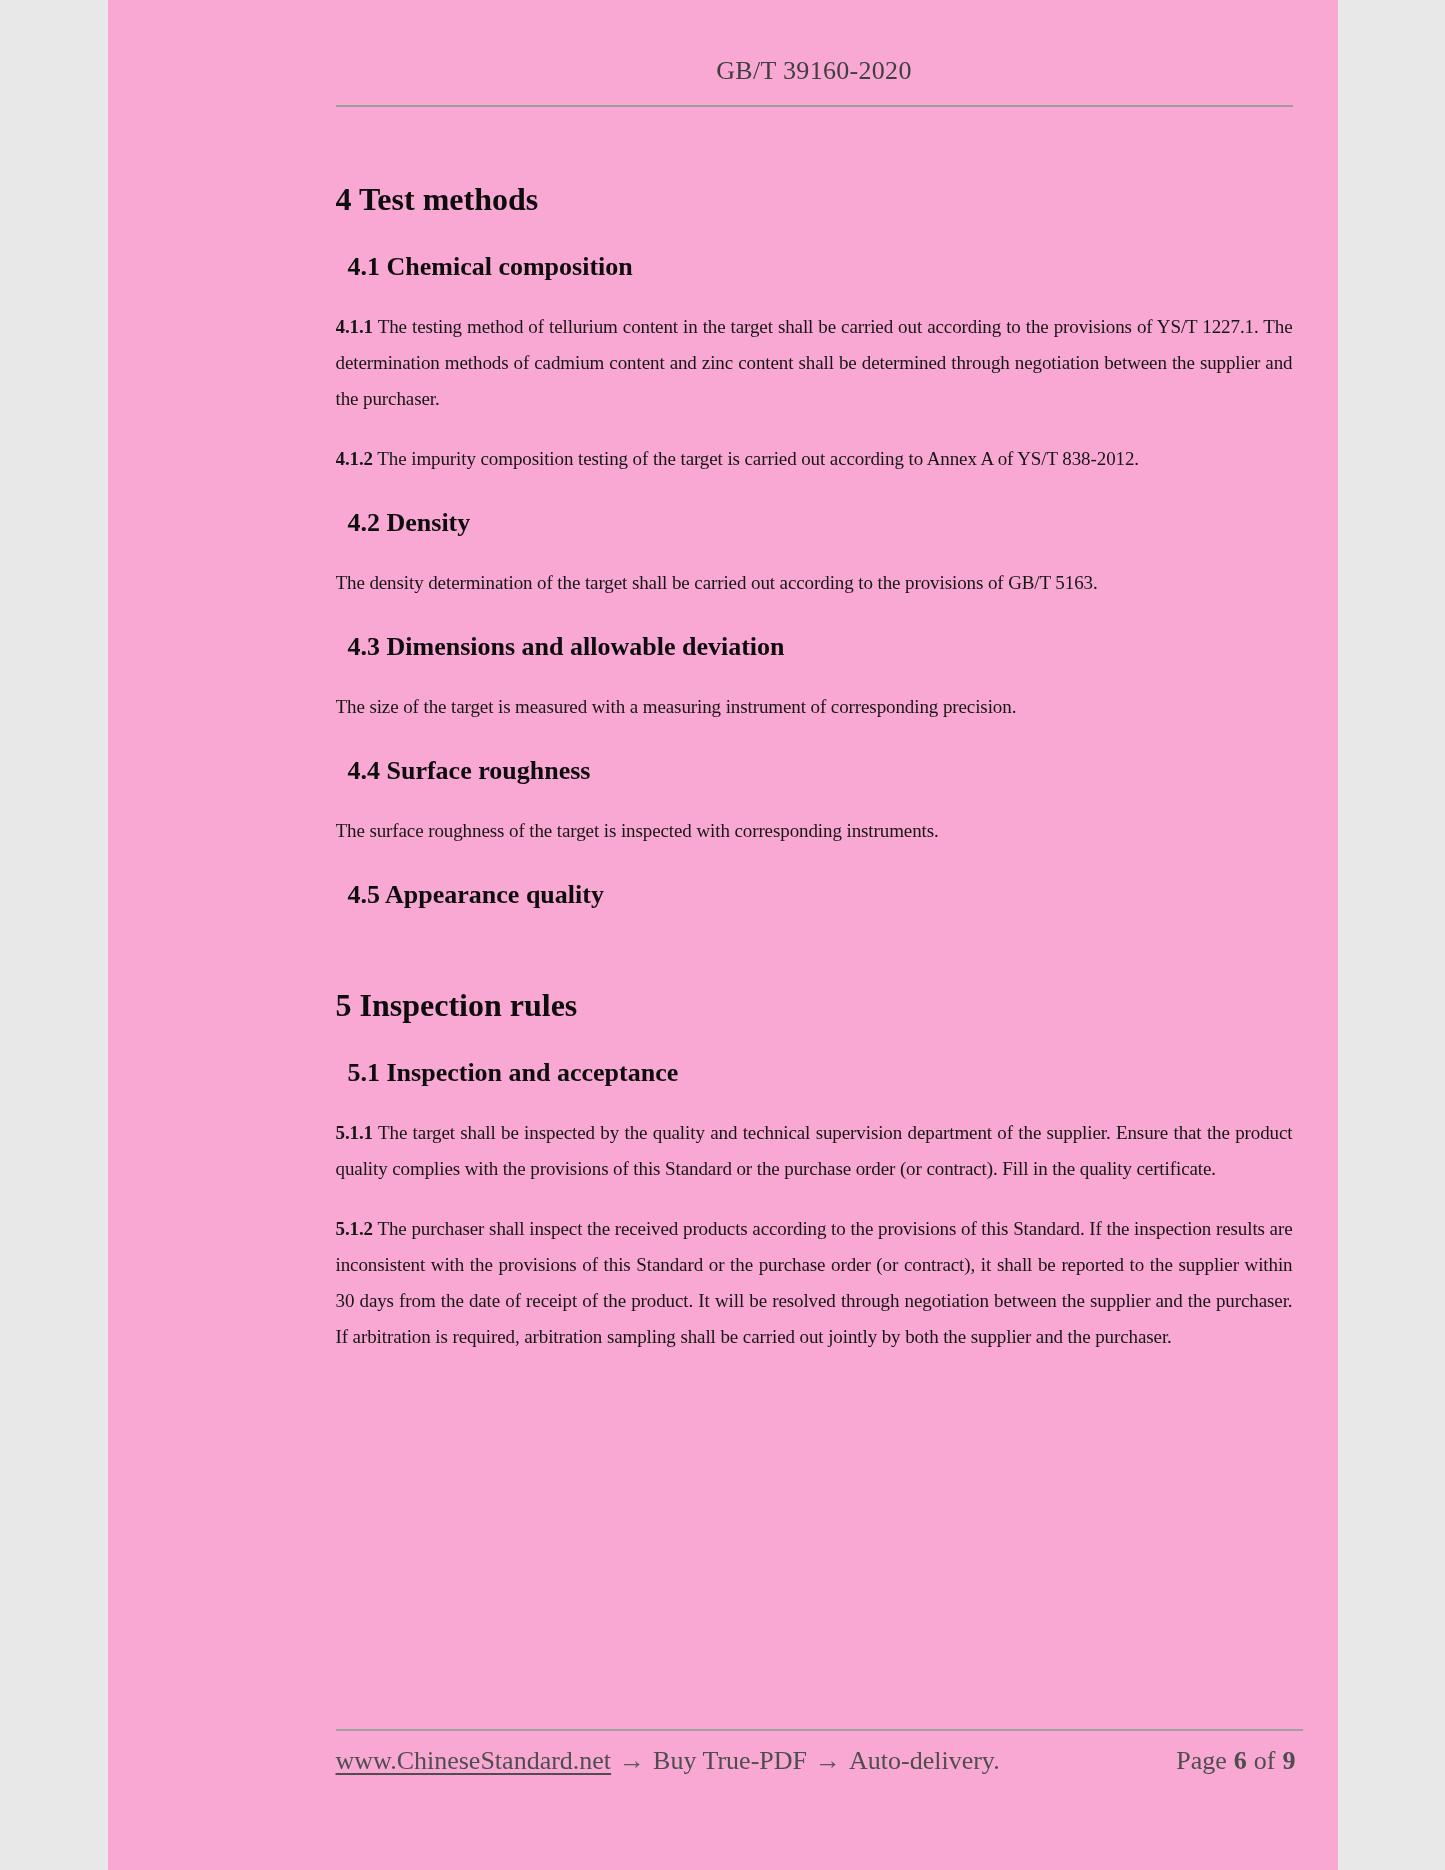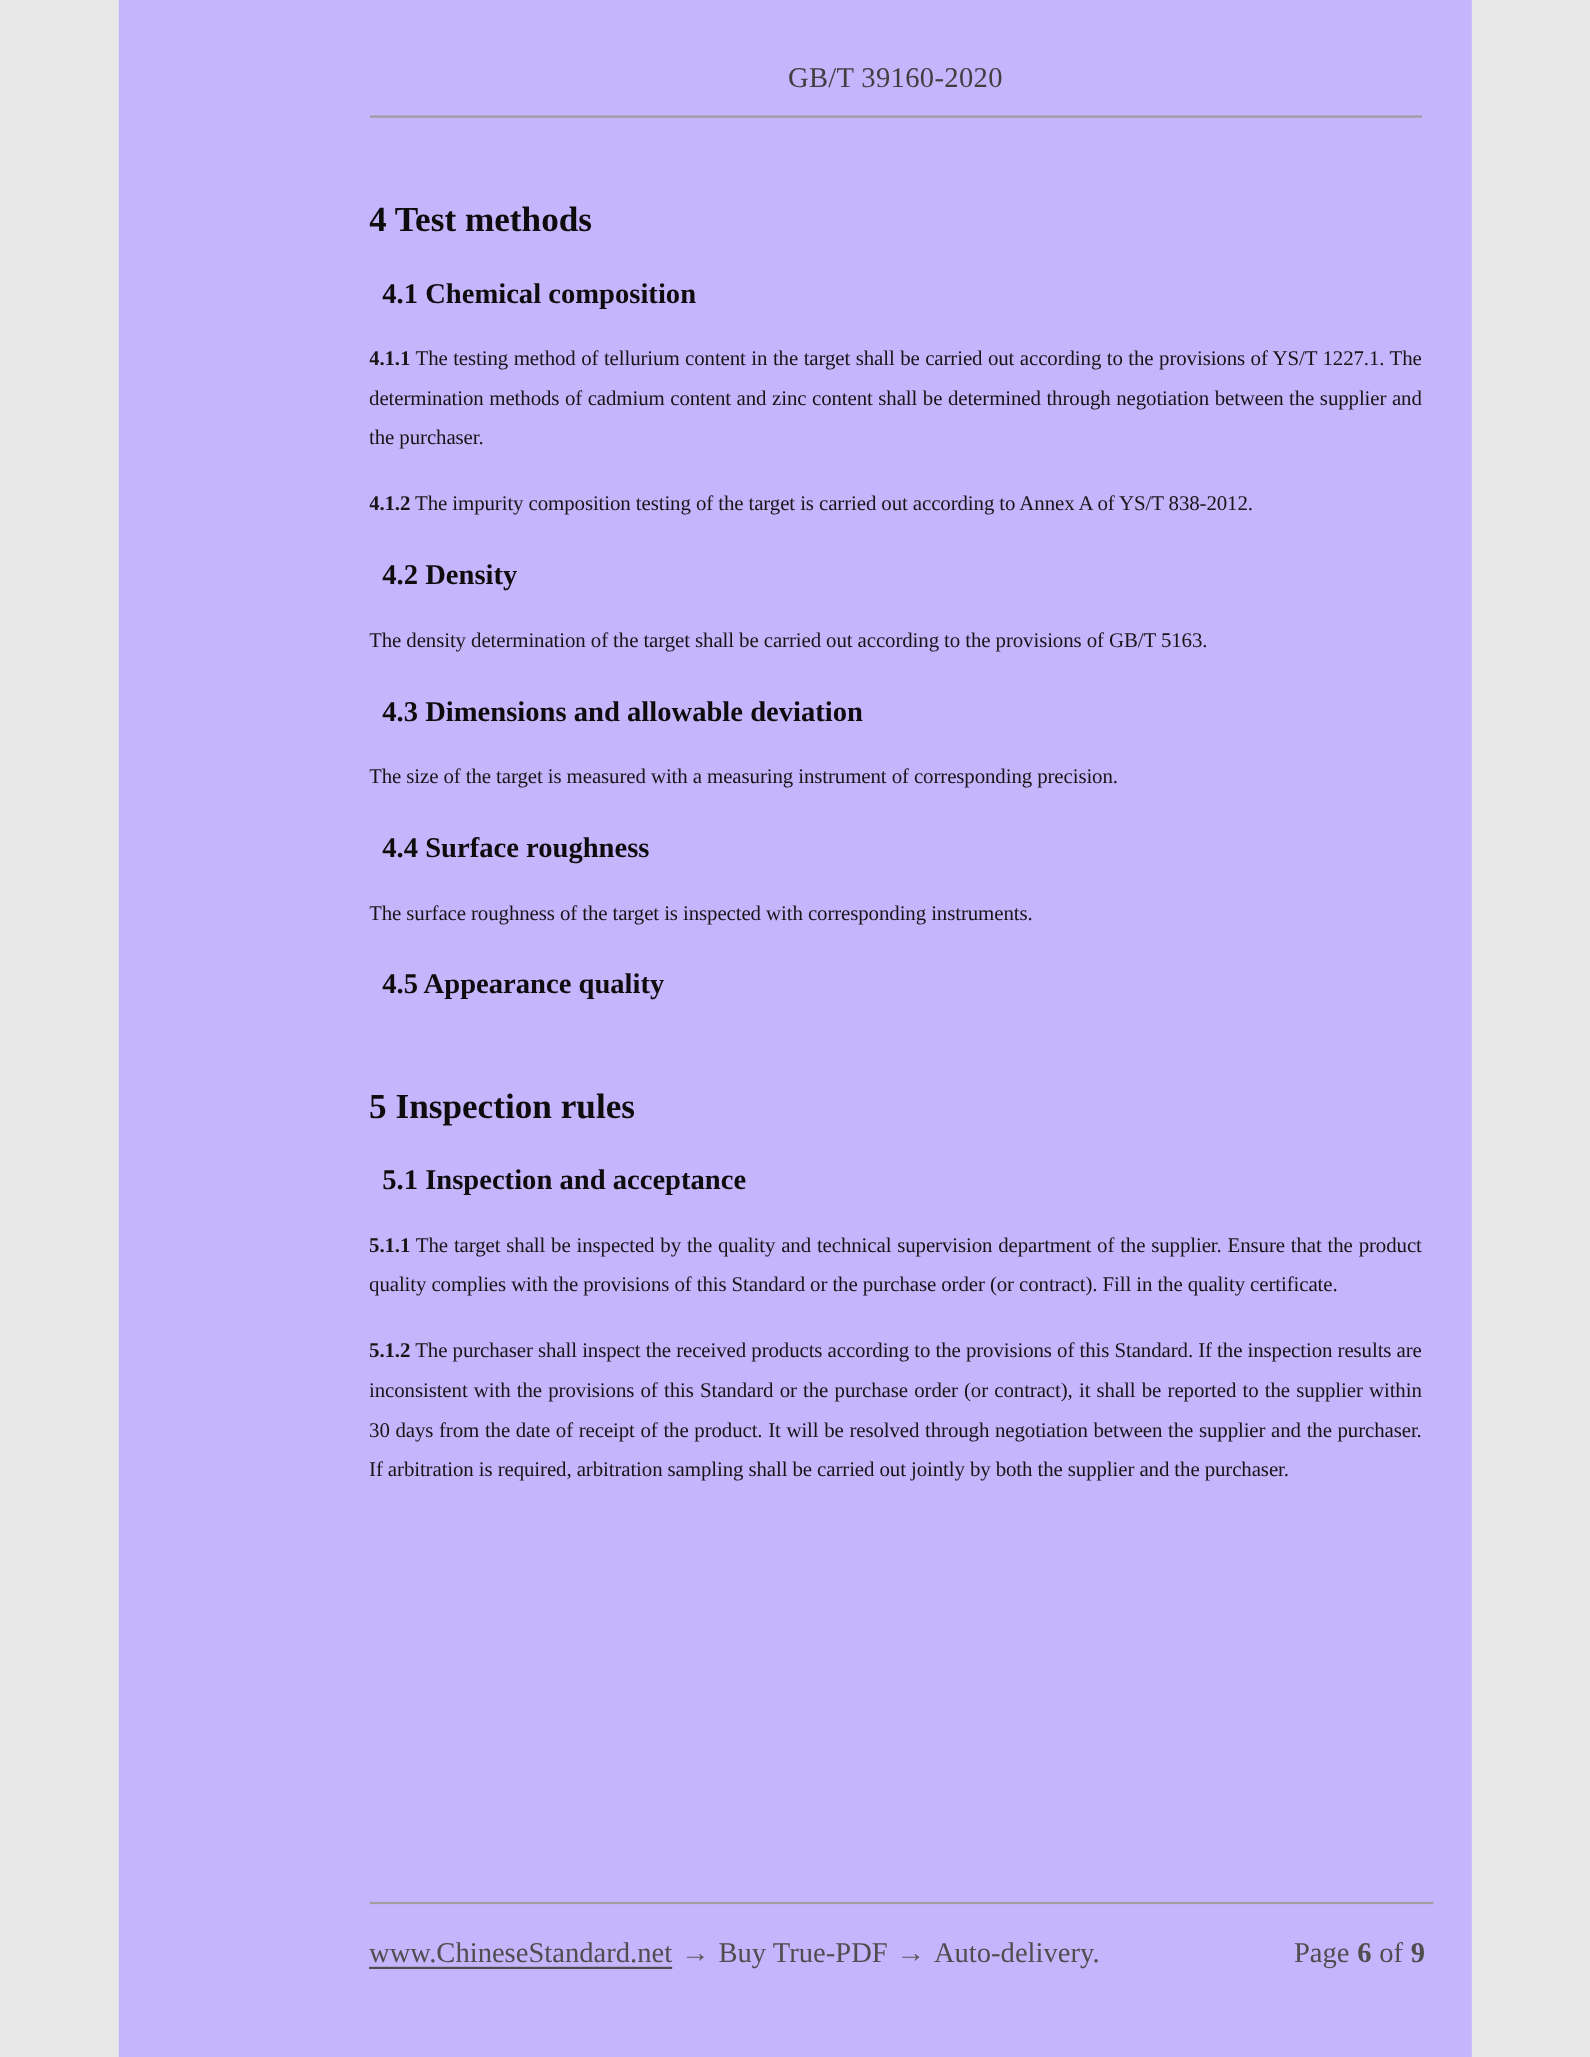--- a/index.html
+++ b/index.html
@@ -5,21 +5,21 @@
   html, body {
     margin: 0;
     padding: 0;
     background: #e8e8e8;
   }
   .page {
     position: relative;
     width: 1230px;
     height: 1870px;
     margin: 0 auto;
-    background: #c4b5fd;
+    background: #f9a8d4;
     font-family: "Liberation Serif", "DejaVu Serif", serif;
     color: #161616;
     overflow: hidden;
   }
   .content {
     position: absolute;
     left: 228px;
     width: 957px;
     top: 0;
     height: 1729px;
@@ -66,21 +66,21 @@
     position: absolute;
     left: 228px;
     width: 967px;
     top: 1729px;
   }
   .footer-rule {
     border-top: 2px solid #a0a0a0;
     height: 0;
   }
   .footer-row {
-    padding-top: 28px;
+    padding-top: 13px;
     display: flex;
     justify-content: space-between;
     align-items: baseline;
     color: #4e4e4e;
     font-size: 26px;
     line-height: 34px;
   }
   .footer-left .site-link {
     color: #4e4e4e;
     text-decoration: underline;

